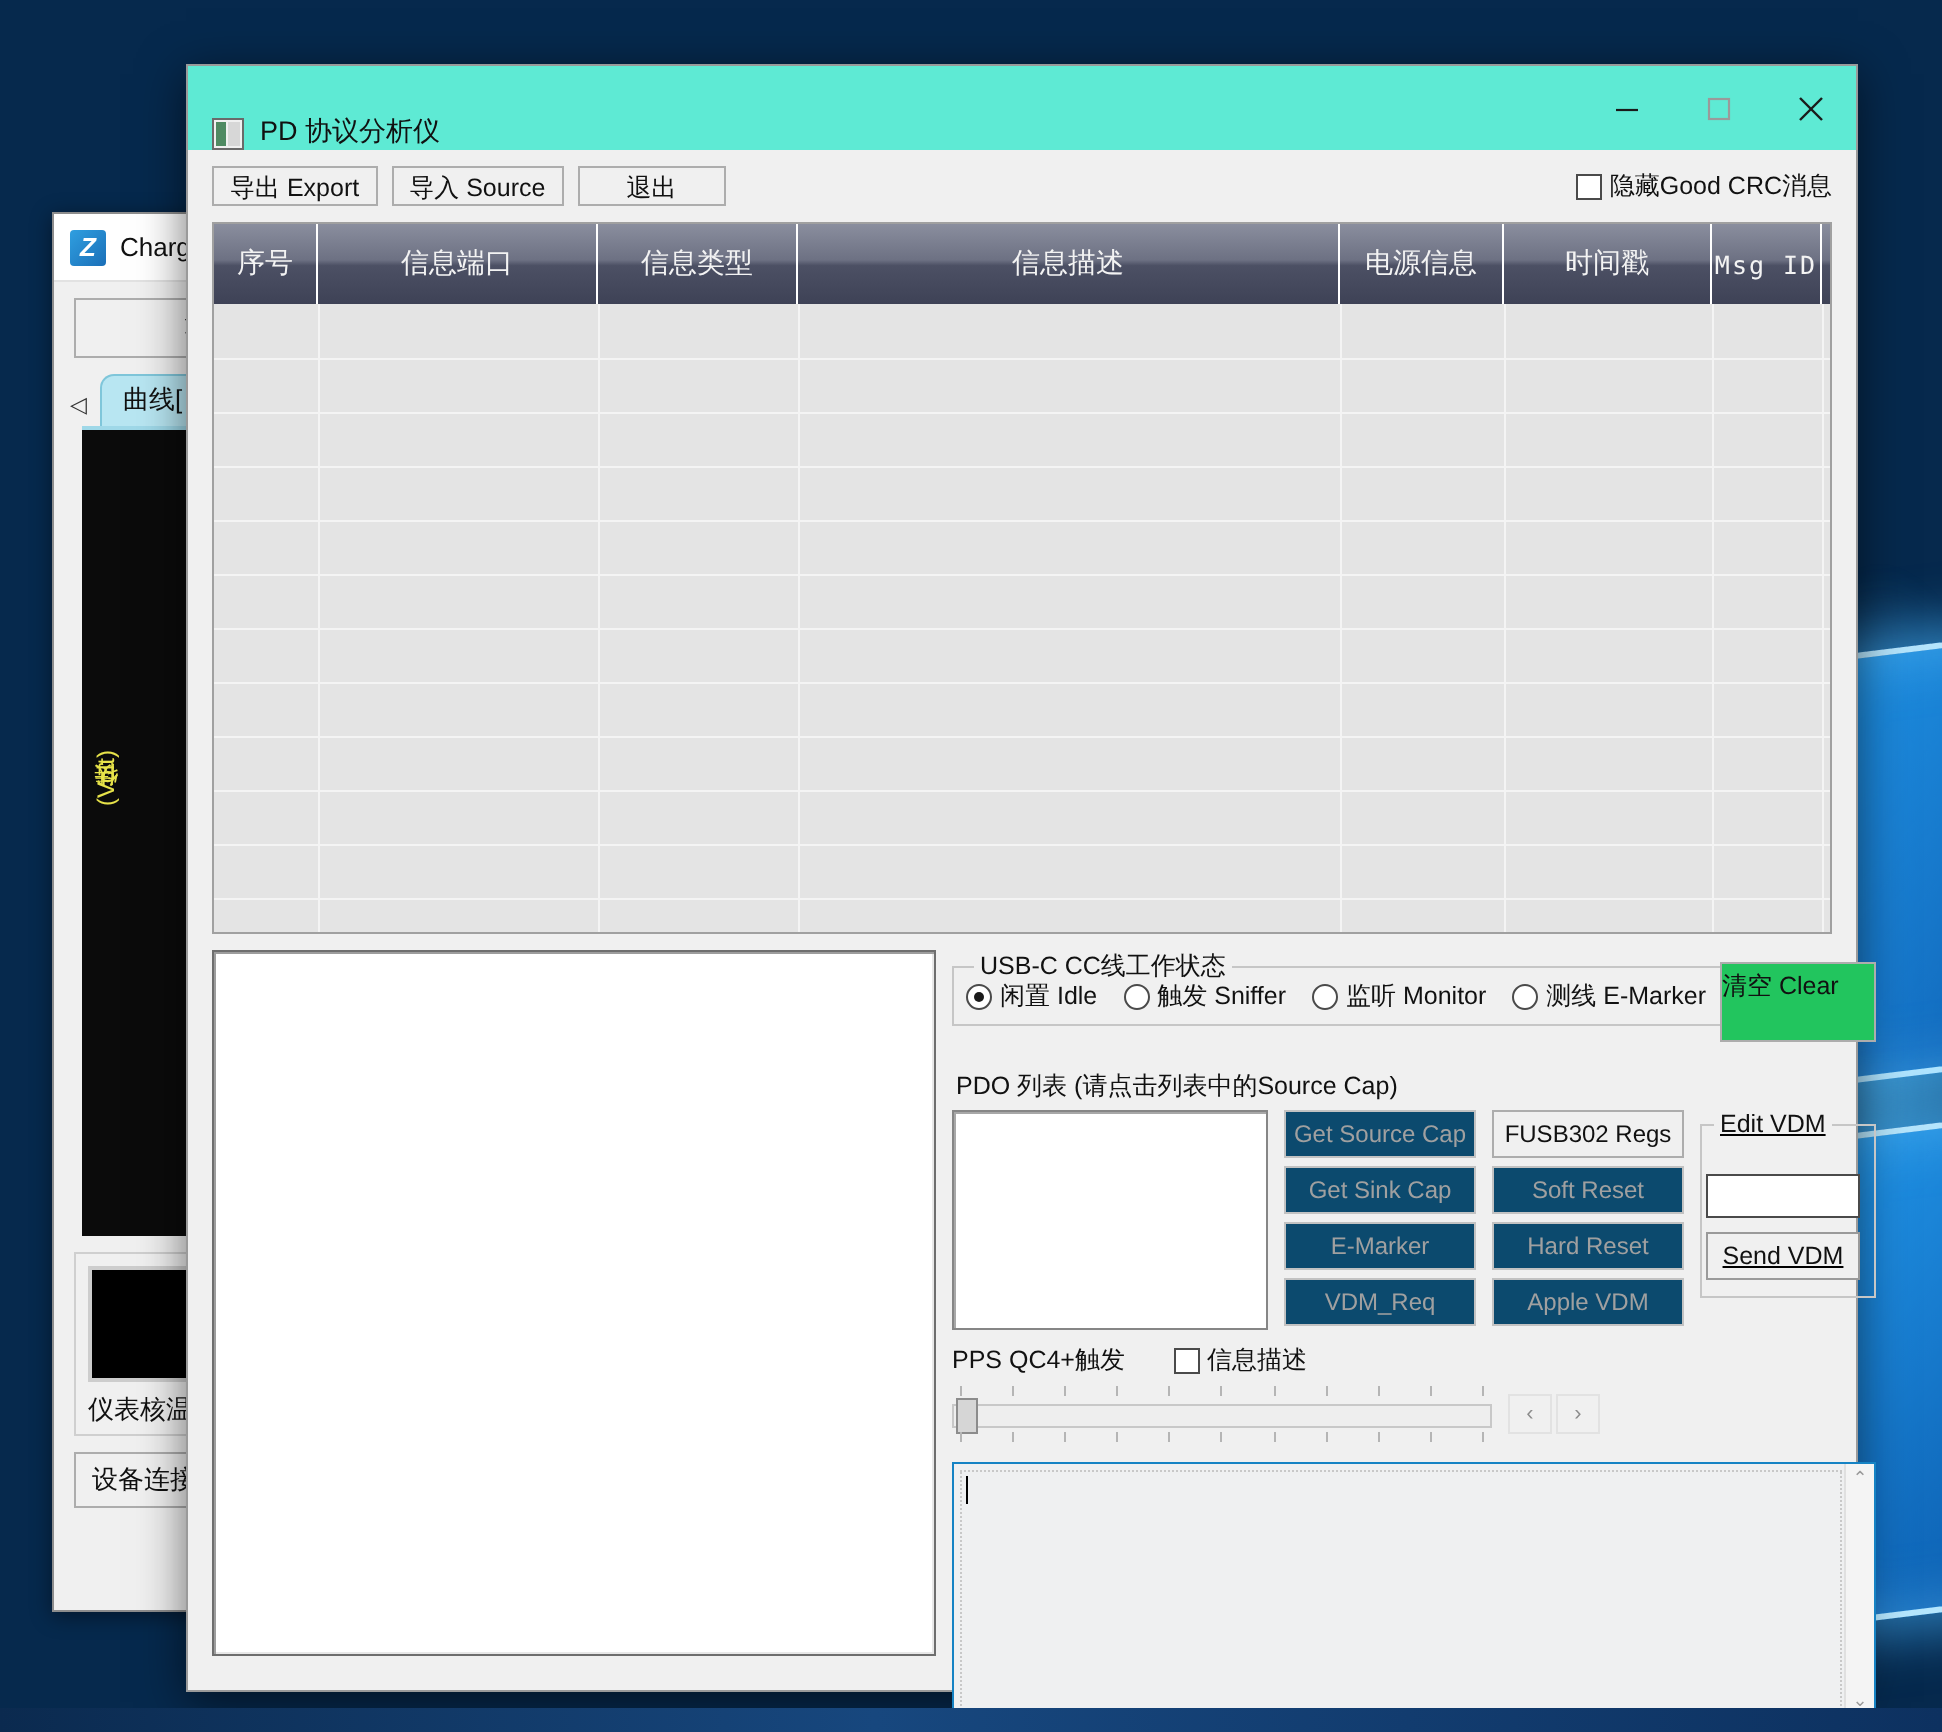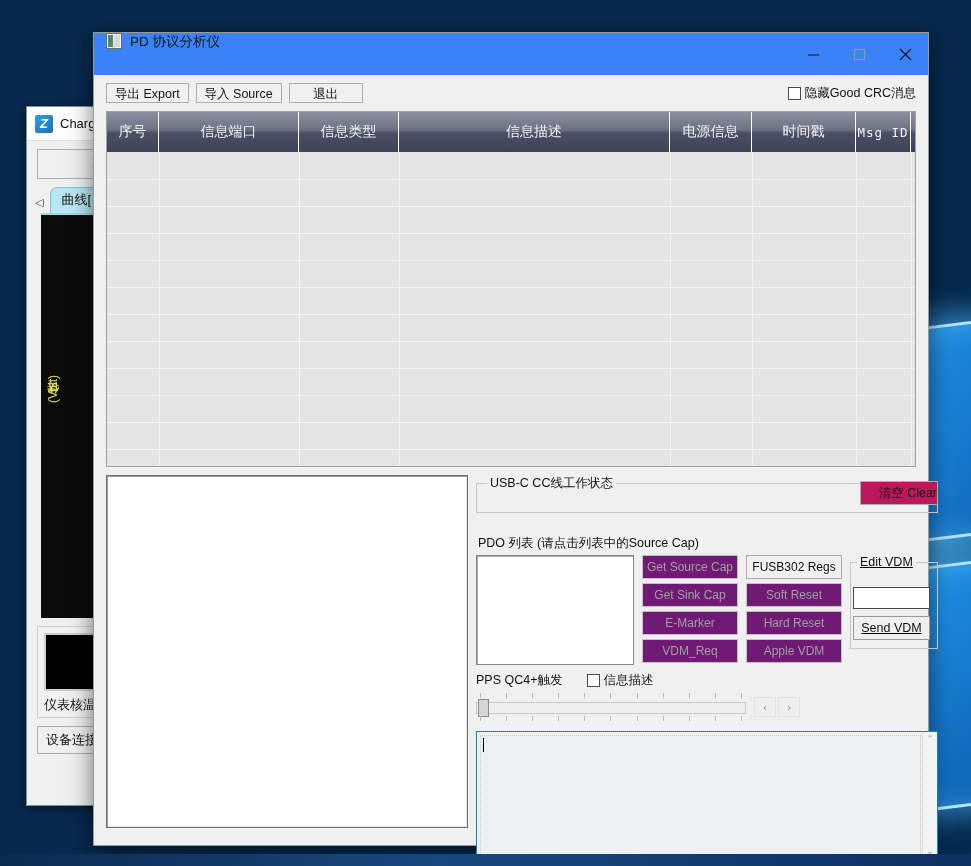--- a/index.html
+++ b/index.html
@@ -113,22 +113,22 @@
 
   
   #pdwin {
     position: absolute; left: 93px; top: 32px; width: 836px; height: 814px;
     background: #f0f0f0;
     border: 1px solid #9a9a9a;
     box-shadow: 0 5px 22px rgba(0,0,0,0.55);
     display: flex; flex-direction: column;
   }
   #pdwin .titlebar {
-    height: 42px; background: #3b82f6;
-    display: flex; align-items: flex-start; flex: 0 0 42px;
+    height: 42px; background: #5eead4;
+    display: flex; align-items: flex-end; flex: 0 0 42px;
   }
   .app-icon {
     width: 16px; height: 16px; margin: 0 8px 0 12px; flex: 0 0 16px;
     background: #f0f0f0; border: 1px solid #6a6a6a; position: relative;
   }
   .app-icon::before {
     content: ""; position: absolute; left: 1px; top: 1px; width: 5px; height: 12px; background: #4f8a62;
   }
   .app-icon::after {
     content: ""; position: absolute; left: 7px; top: 1px; width: 6px; height: 12px; background: #d7d7d7;
@@ -205,35 +205,35 @@
     width: 13px; height: 13px; flex: 0 0 13px; border-radius: 50%;
     background: #fff; border: 1px solid #4a4a4a; position: relative;
   }
   .rdot.on::after {
     content: ""; position: absolute; left: 3px; top: 3px; width: 5px; height: 5px;
     border-radius: 50%; background: #1a1a1a;
   }
 
   #clearbtn {
     position: absolute; right: 0; top: 6px;
-    width: 78px; height: 24px; line-height: 22px; text-align: right;
-    background: #be185d; border: 1px solid #adadad; font-size: 12.5px; color: #111; white-space: nowrap;
+    width: 78px; height: 40px; line-height: 22px; text-align: left;
+    background: #22c55e; border: 1px solid #adadad; font-size: 12.5px; color: #111; white-space: nowrap;
   }
 
   .pdo-label { font-size: 12.5px; color: #111; margin: 22px 0 3px 2px; white-space: nowrap; }
   .pdo-row { display: flex; gap: 8px; align-items: flex-start; }
   #pdolist {
     width: 158px; height: 110px; flex: 0 0 158px;
     background: #fff; border: 1px solid #868686;
     box-shadow: inset 1px 1px 0 #a8a8a8;
   }
   .btncol { display: flex; flex-direction: column; gap: 4px; }
   .gbtn {
     width: 96px; height: 24px; line-height: 22px; text-align: center;
-    background: #701a75; border: 1px solid #c2c2c2;
+    background: #0c4a6e; border: 1px solid #c2c2c2;
     font-size: 12px; color: #a0a0a0; white-space: nowrap;
   }
   .gbtn.enabled { background: #f0f0f0; border-color: #adadad; color: #111; }
 
   #vdmgroup { width: 88px; flex: 0 0 88px; padding: 6px 7px 8px 2px; text-decoration: underline; }
   #vdminput {
     width: 100%; height: 22px; background: #fff; border: 1px solid #4a4a4a;
     margin-top: 12px;
   }
   #sendvdm {
@@ -403,20 +403,38 @@
 
   <div class="lower">
 
     <div id="leftpanel"></div>
 
     <div id="rightpanel">
 
       <div style="position:relative;">
         <fieldset class="gb" id="ccgroup">
           <legend>USB-C CC线工作状态</legend>
+          <div class="radios" id="ccradios">
+              <label class="radio">
+                <span class="rdot on"></span>
+                <span>闲置 Idle</span>
+              </label>
+              <label class="radio">
+                <span class="rdot"></span>
+                <span>触发 Sniffer</span>
+              </label>
+              <label class="radio">
+                <span class="rdot"></span>
+                <span>监听 Monitor</span>
+              </label>
+              <label class="radio">
+                <span class="rdot"></span>
+                <span>测线 E-Marker</span>
+              </label>
+            </div>
         </fieldset>
         <div id="clearbtn">清空 Clear</div>
       </div>
 
       <div class="pdo-label">PDO 列表 (请点击列表中的Source Cap)</div>
 
       <div class="pdo-row">
         <div id="pdolist"></div>
         <div class="btncol" id="cmdleft">
             <div class="gbtn">Get Source Cap</div>

